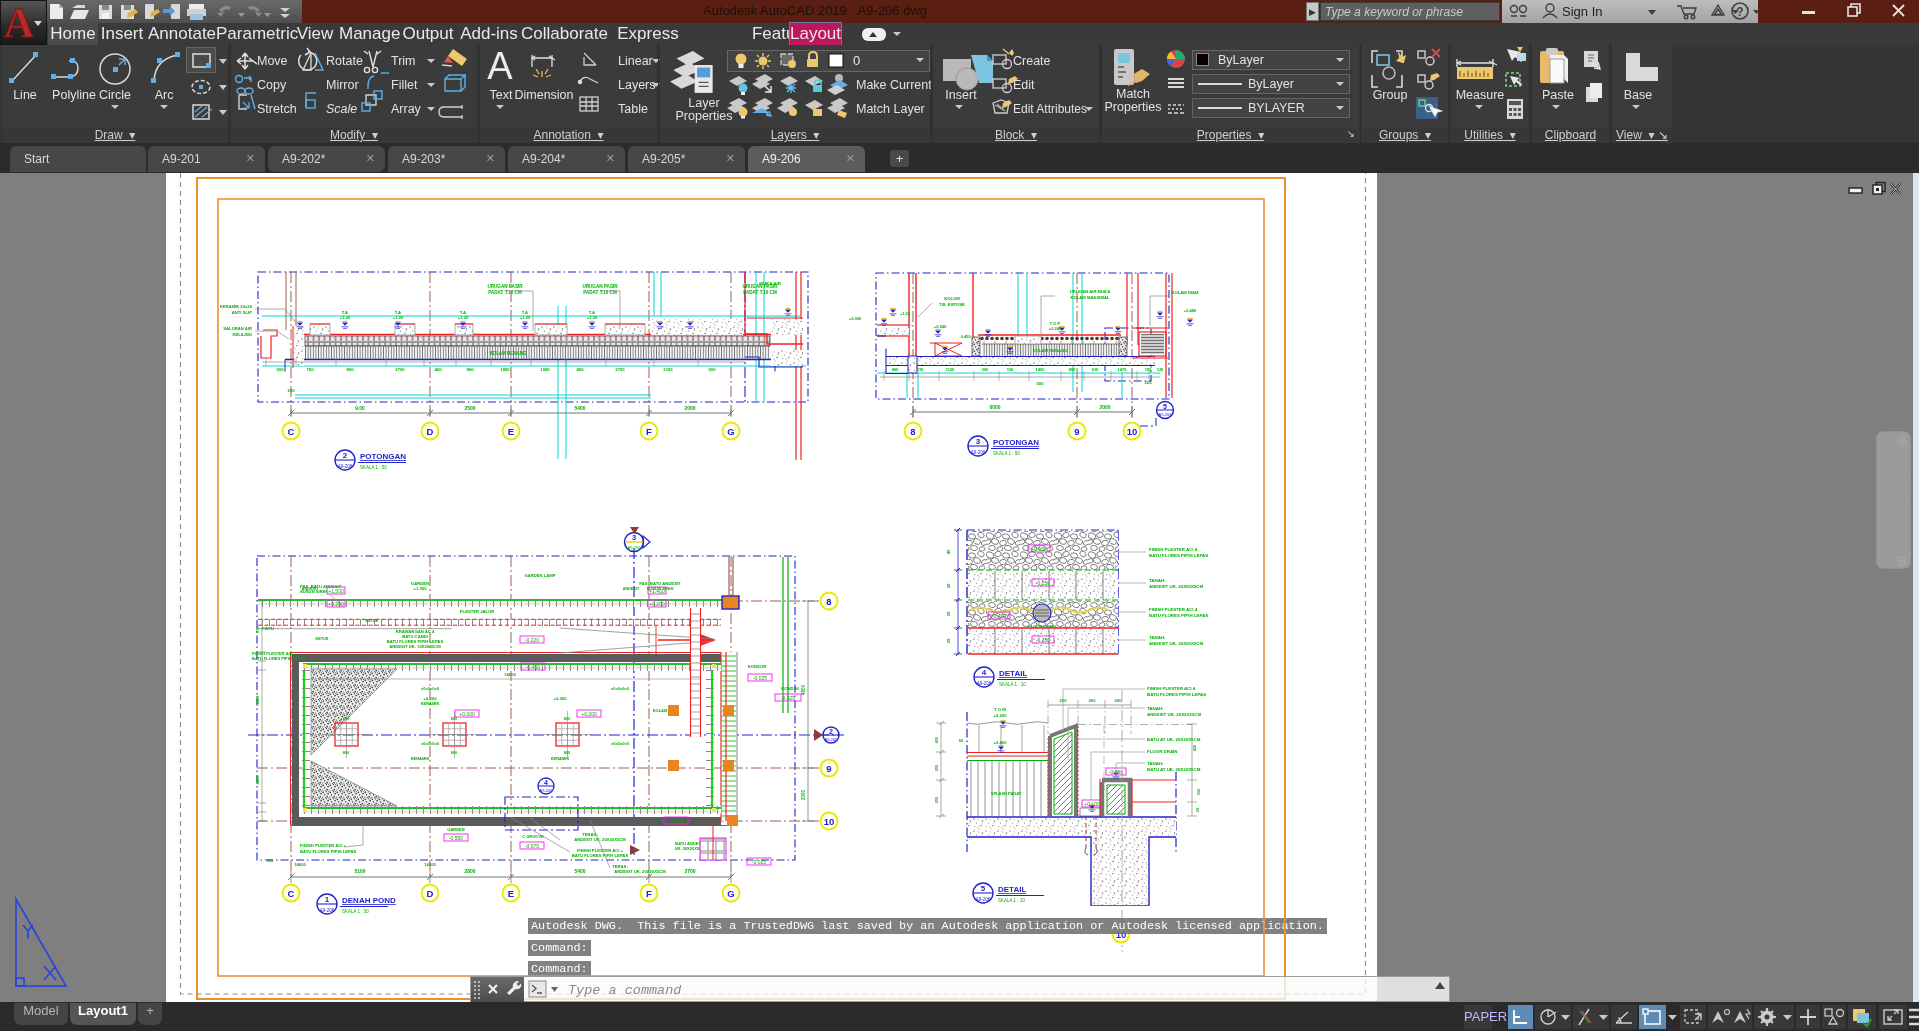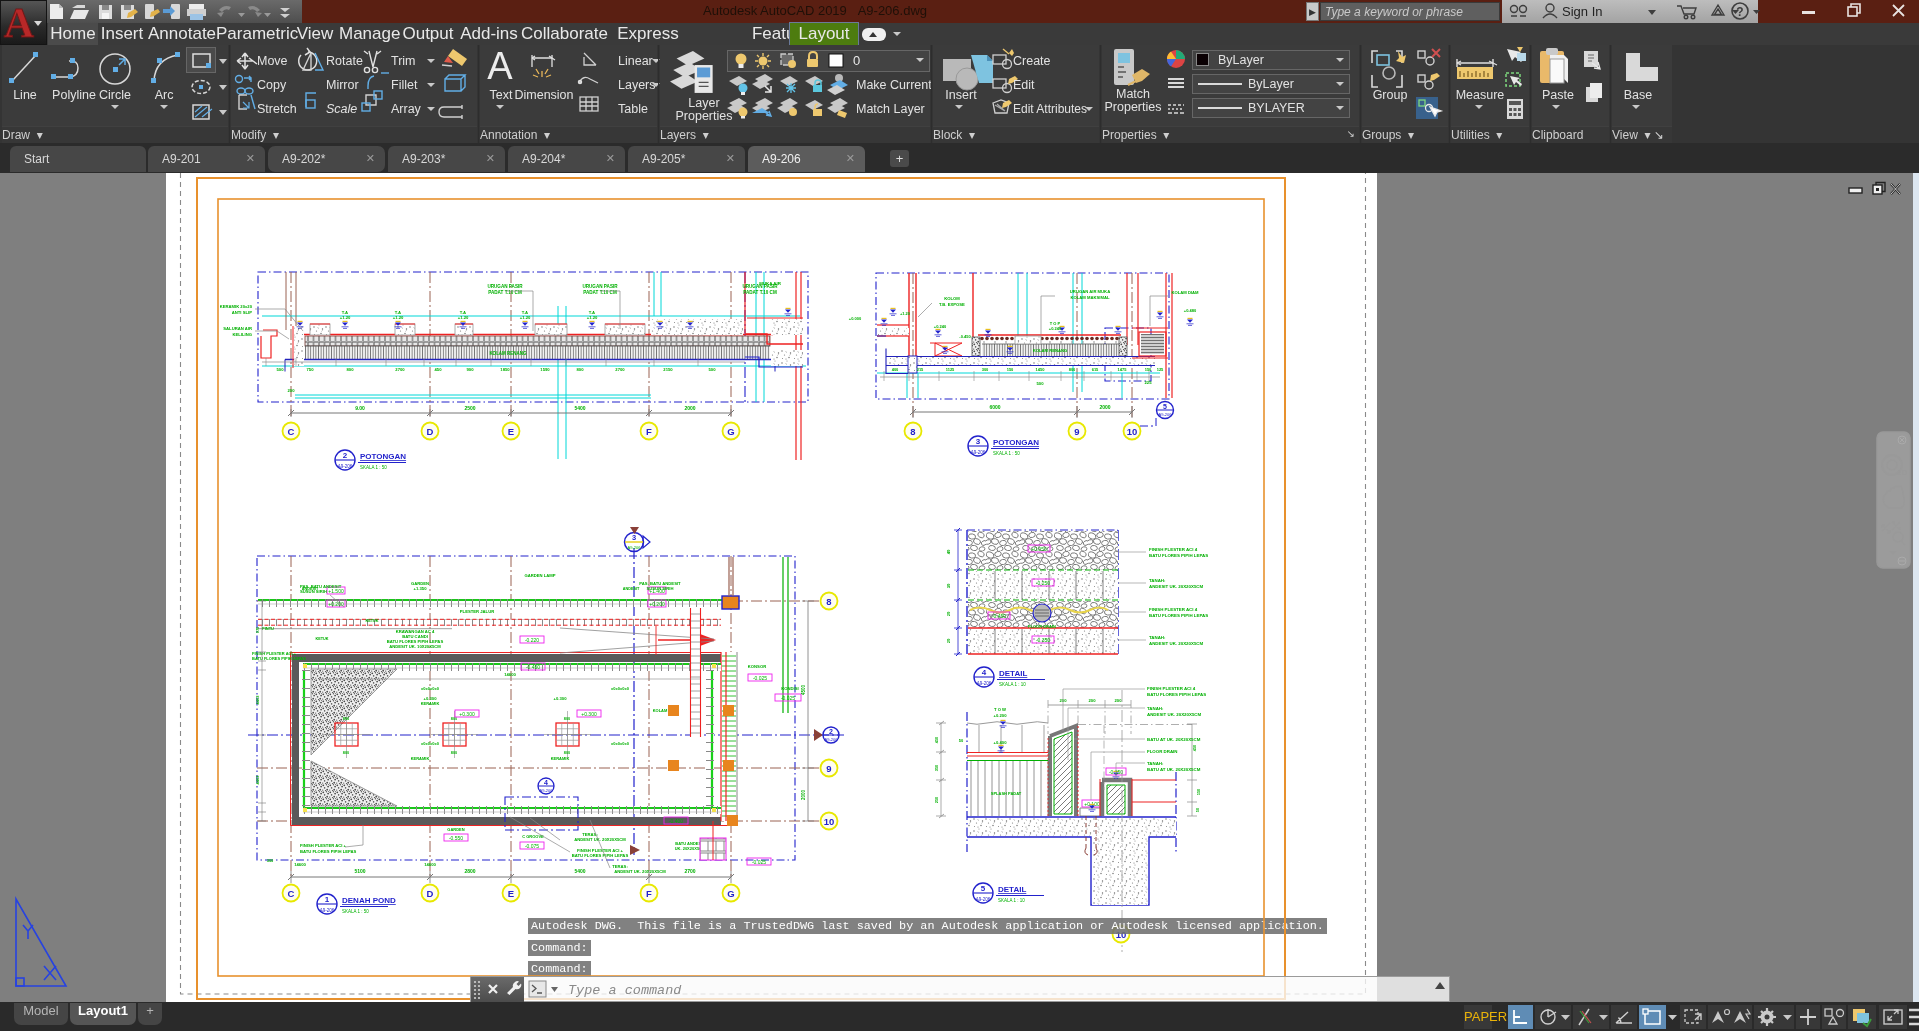--- a/index.html
+++ b/index.html
@@ -15,21 +15,21 @@
 #tbar-right { position:absolute; top:0; left:1502px; width:256px; height:23px; background:linear-gradient(#bdbdbd,#a3a3a3); }
 
 
 #tabrow { position:absolute; top:23px; left:0; width:1919px; height:22px; background:#3a3a3a; }
 .rtab { position:absolute; top:0; height:22px; color:#e8e8e8; font-size:17px; text-align:center; line-height:22px; }
 .rtab.active { background:#4b4b4b; }
 
 
 #ribbon { position:absolute; top:45px; left:0; width:1919px; height:98px; background:#343434; }
 .panel { position:absolute; top:0; height:98px; background:#3b3b3b; }
-.plabel { position:absolute; bottom:0; left:0; right:0; height:17px; line-height:16px; color:#cfcfcf; font-size:12px; background:#373737; border-top:1px solid #404040; }
+.plabel { position:absolute; bottom:0; left:0; right:0; height:17px; line-height:16px; text-align:center; color:#cfcfcf; font-size:12px; background:#373737; border-top:1px solid #404040;text-decoration:underline; }
 .psep { width:1px; position:absolute; top:0; height:98px; background:#2d2d2d; }
 .biglabel { color:#e2e2e2; font-size:12.5px; text-align:center; position:absolute; }
 .smlabel { color:#e2e2e2; font-size:12.5px; position:absolute; line-height:13px; white-space:nowrap; }
 .ricon { position:absolute; }
 .darr { width:0; height:0; border-left:4px solid transparent; border-right:4px solid transparent; border-top:4px solid #c9c9c9; position:absolute; }
 
 
 #filetabs { position:absolute; top:143px; left:0; width:1919px; height:30px; background:#2b2b2b; }
 .ftab { position:absolute; top:3px; height:26px; background:#474747; border-radius:6px 6px 0 0; color:#d8d8d8; font-size:12px; }
 .ftab .x { position:absolute; right:10px; top:6px; color:#9b9b9b; font-size:11px; }
@@ -132,21 +132,21 @@
     <div class="rtab" style="left:100px;width:44px;">Insert</div>
     <div class="rtab" style="left:148px;width:66px;">Annotate</div>
     <div class="rtab" style="left:216px;width:76px;">Parametric</div>
     <div class="rtab" style="left:295px;width:40px;">View</div>
     <div class="rtab" style="left:339px;width:60px;">Manage</div>
     <div class="rtab" style="left:401px;width:54px;">Output</div>
     <div class="rtab" style="left:459px;width:60px;">Add-ins</div>
     <div class="rtab" style="left:521px;width:80px;">Collaborate</div>
     <div class="rtab" style="left:603px;width:90px;">Express Tools</div>
     <div class="rtab" style="left:695px;width:94px;margin-left:44px;">Featured Apps</div>
-    <div class="rtab" style="left:790px;width:68px;background:#4d7c0f;outline:1px solid #6a7a9a;">Layout</div>
+    <div class="rtab" style="left:790px;width:51px;background:#be185d;outline:1px solid #6a7a9a;">Layout</div>
     <div style="position:absolute;left:862px;top:5px;width:24px;height:13px;background:#f0f0f0;border-radius:6px;"></div>
     <div style="position:absolute;left:869px;top:9px;width:0;height:0;border-left:4px solid transparent;border-right:4px solid transparent;border-bottom:5px solid #333;"></div>
     <div class="darr" style="left:893px;top:9px;"></div>
   </div>
 
   <div id="ribbon">
 
     <div class="panel" style="left:2px;width:226px;">
       <svg class="ricon" style="left:0;top:0" width="226" height="80">
         <g stroke="#d8d8d8" stroke-width="1.5" fill="none">
@@ -1522,21 +1522,21 @@
         <text x="42" y="14" font-size="13.5" font-style="italic" fill="#8a8a8a" font-family="Liberation Mono, monospace">Type a command</text>
       </svg>
       <div style="position:absolute;right:4px;top:5px;width:0;height:0;border-left:5px solid transparent;border-right:5px solid transparent;border-bottom:7px solid #444;"></div>
     </div>
   </div>
 
   <div id="statusbar">
     <div class="mtab" style="left:14px;width:54px;">Model</div>
     <div class="mtab" style="left:70px;width:66px;background:#555555;color:#ffffff;font-weight:bold;">Layout1</div>
     <div class="mtab" style="left:138px;width:24px;">+</div>
-    <div class="sbtn" style="left:1464px;width:28px;color:#eab308;font-size:13px;text-align:center;line-height:24px;">PAPER</div>
+    <div class="sbtn" style="left:1464px;width:28px;color:#c4b5fd;font-size:13px;text-align:center;line-height:24px;">PAPER</div>
     <svg style="position:absolute;left:1504px;top:3px;" width="415" height="26">
       <rect x="4" y="0" width="25" height="24" fill="#5f8cb5"></rect>
       <path d="M10,5 l0,13 13,0 M10,12 l6,0" stroke="#fff" stroke-width="1.8" fill="none"></path>
       <rect x="31" y="0" width="36" height="24" fill="#383838"></rect>
       <circle cx="44" cy="12" r="7" fill="none" stroke="#d0d0d0" stroke-width="1.4"></circle>
         <path d="M44,12 l8,-5 m-8,5 l0,-8" stroke="#d0d0d0" stroke-width="1.4"></path>
       <path d="M57,10 l9,0 -4.5,5 z" fill="#c9c9c9"></path>
       <rect x="69" y="0" width="36" height="24" fill="#383838"></rect>
       <path d="M75,20 l10,-16" stroke="#d0d0d0" stroke-width="1.5"></path>
         <path d="M76,6 l9,12" stroke="#3a9a3a" stroke-width="1.2"></path>

